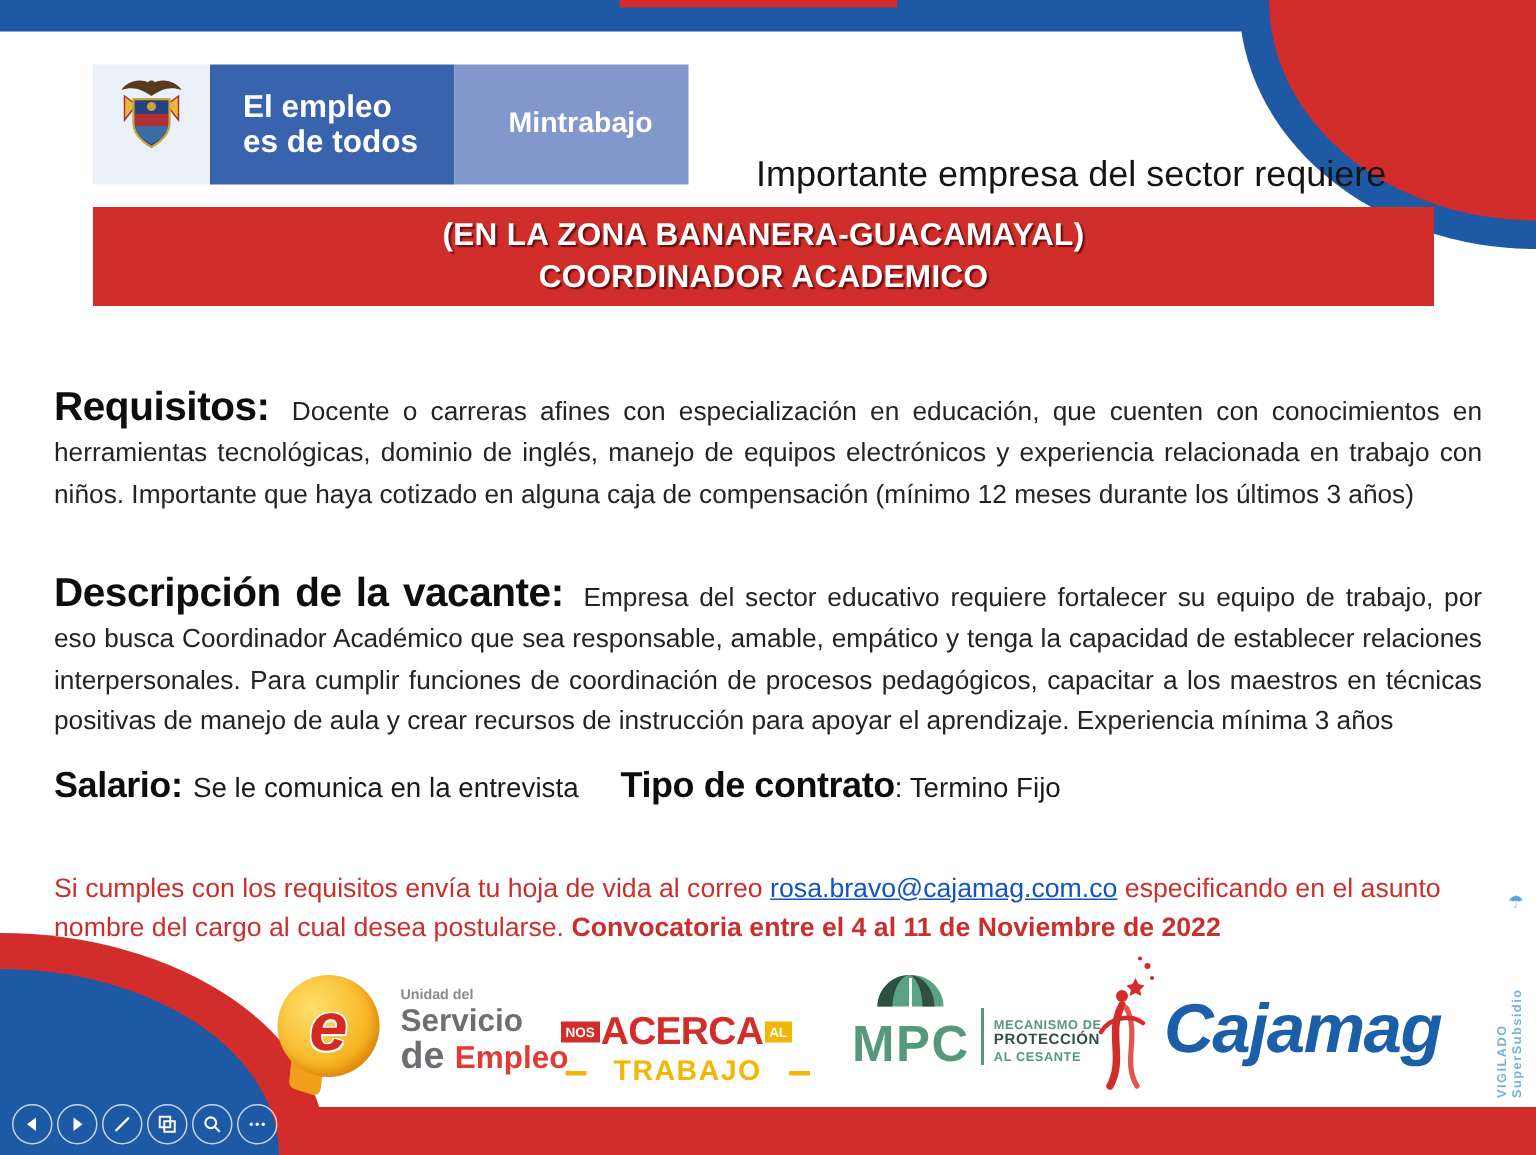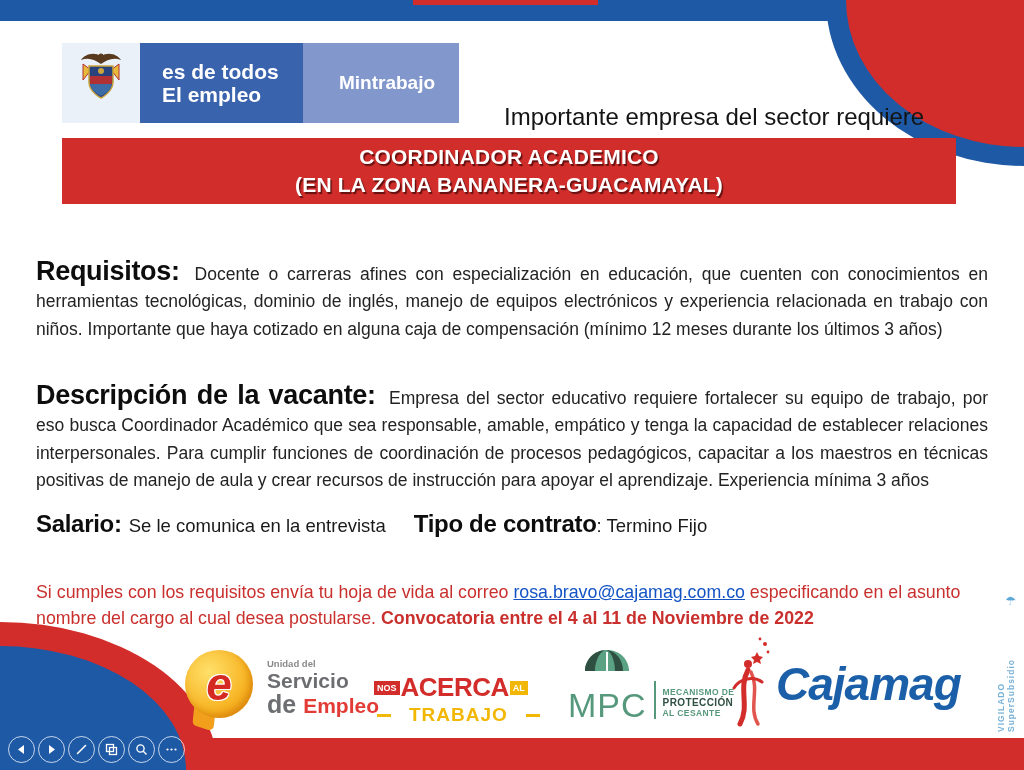--- a/index.html
+++ b/index.html
@@ -66,21 +66,21 @@
   .acerca-row1{display:flex;align-items:center;}
   .tag-red{background:#d22d2a;color:#fff;font-size:9px;font-weight:bold;padding:2px 3px;margin-right:1px;}
   .acerca-word{font-size:26px;font-weight:900;color:#d22d2a;letter-spacing:-.5px;text-align:right;}
   .tag-yellow{background:#f2b705;color:#fff;font-size:9px;font-weight:bold;padding:2px 3px;margin-left:1px;}
   .acerca-row2{display:flex;align-items:center;justify-content:center;margin-top:1px;gap:15px;}
   .dash{width:14px;height:3px;background:#f2b705;margin:0 3px;}
   .trabajo{font-size:19px;font-weight:900;color:#f2b705;letter-spacing:1px;}
 
   .mpc{position:absolute;left:568px;top:648px;display:flex;align-items:flex-end;z-index:2;}
   .mpc-left{display:flex;flex-direction:column;align-items:center;}
-  .mpc-acronym{font-size:34px;font-weight:400;color:#56987c;letter-spacing:1px;line-height:.9;margin-top:12px;}
+  .mpc-acronym{font-size:34px;font-weight:700;color:#56987c;letter-spacing:1px;line-height:.9;margin-top:2px;}
   .mpc-bar{width:2px;height:38px;background:#56987c;margin:0 7px 2px 7px;}
   .mpc-lines{line-height:1.15;margin-bottom:2px;}
   .mpc-l1,.mpc-l3{font-size:8.5px;font-weight:bold;color:#56987c;letter-spacing:.4px;}
   .mpc-l2{font-size:10px;font-weight:bold;color:#2f4f42;letter-spacing:.4px;}
 
   .cajamag{position:absolute;left:724px;top:636px;display:flex;align-items:center;z-index:2;}
   .cajamag-name{font-size:46px;font-weight:bold;font-style:italic;color:#1b5fa8;letter-spacing:-1px;margin-left:4px;}
 
   .vigilado-icon{position:absolute;right:8px;top:594px;font-size:12px;color:#5aa7d8;z-index:2;}
   .vigilado-text{position:absolute;right:8px;top:610px;height:122px;writing-mode:vertical-rl;transform:rotate(180deg);
@@ -114,33 +114,33 @@
           <path d="M8 14 L16 20 L8 30 Z" fill="#e8b93a" stroke="#b03034" stroke-width="1"></path>
           <path d="M44 14 L36 20 L44 30 Z" fill="#e8b93a" stroke="#b03034" stroke-width="1"></path>
           <path d="M14 16 h24 v16 c0 10 -12 16 -12 16 s-12 -6 -12 -16 Z" fill="#27427c" stroke="#caa43c" stroke-width="1.5"></path>
           <rect x="15" y="26" width="22" height="8" fill="#b03034"></rect>
           <path d="M15 34 h22 v-1 c0 8 -11 13 -11 13 s-11 -5 -11 -13 Z" fill="#3c6ca8"></path>
           <circle cx="26" cy="21" r="3" fill="#caa43c"></circle>
         </svg>
       </span>
     </div>
     <div class="brand-tagline">
+      <span>El empleo</span>
       <span>es de todos</span>
-      <span>El empleo</span>
     </div>
     <div class="brand-ministry">
       <span>Mintrabajo</span>
     </div>
   </div>
 
   <div class="intro">Importante empresa del sector requiere</div>
 
   <div class="banner">
+    <span>(EN LA ZONA BANANERA-GUACAMAYAL)</span>
     <span>COORDINADOR ACADEMICO</span>
-    <span>(EN LA ZONA BANANERA-GUACAMAYAL)</span>
   </div>
 
   <p class="para para-req">
     <span class="lead">Requisitos:</span>
     <span>Docente o carreras afines con especialización en educación, que cuenten con conocimientos en herramientas tecnológicas, dominio de inglés, manejo de equipos electrónicos y experiencia relacionada en trabajo con niños. Importante que haya cotizado en alguna caja de compensación (mínimo 12 meses durante los últimos 3 años)</span>
   </p>
 
   <p class="para para-desc">
     <span class="lead">Descripción de la vacante:</span>
     <span>Empresa del sector educativo requiere fortalecer su equipo de trabajo, por eso busca Coordinador Académico que sea responsable, amable, empático y tenga la capacidad de establecer relaciones interpersonales. Para cumplir funciones de coordinación de procesos pedagógicos, capacitar a los maestros en técnicas positivas de manejo de aula y crear recursos de instrucción para apoyar el aprendizaje. Experiencia mínima 3 años</span>

